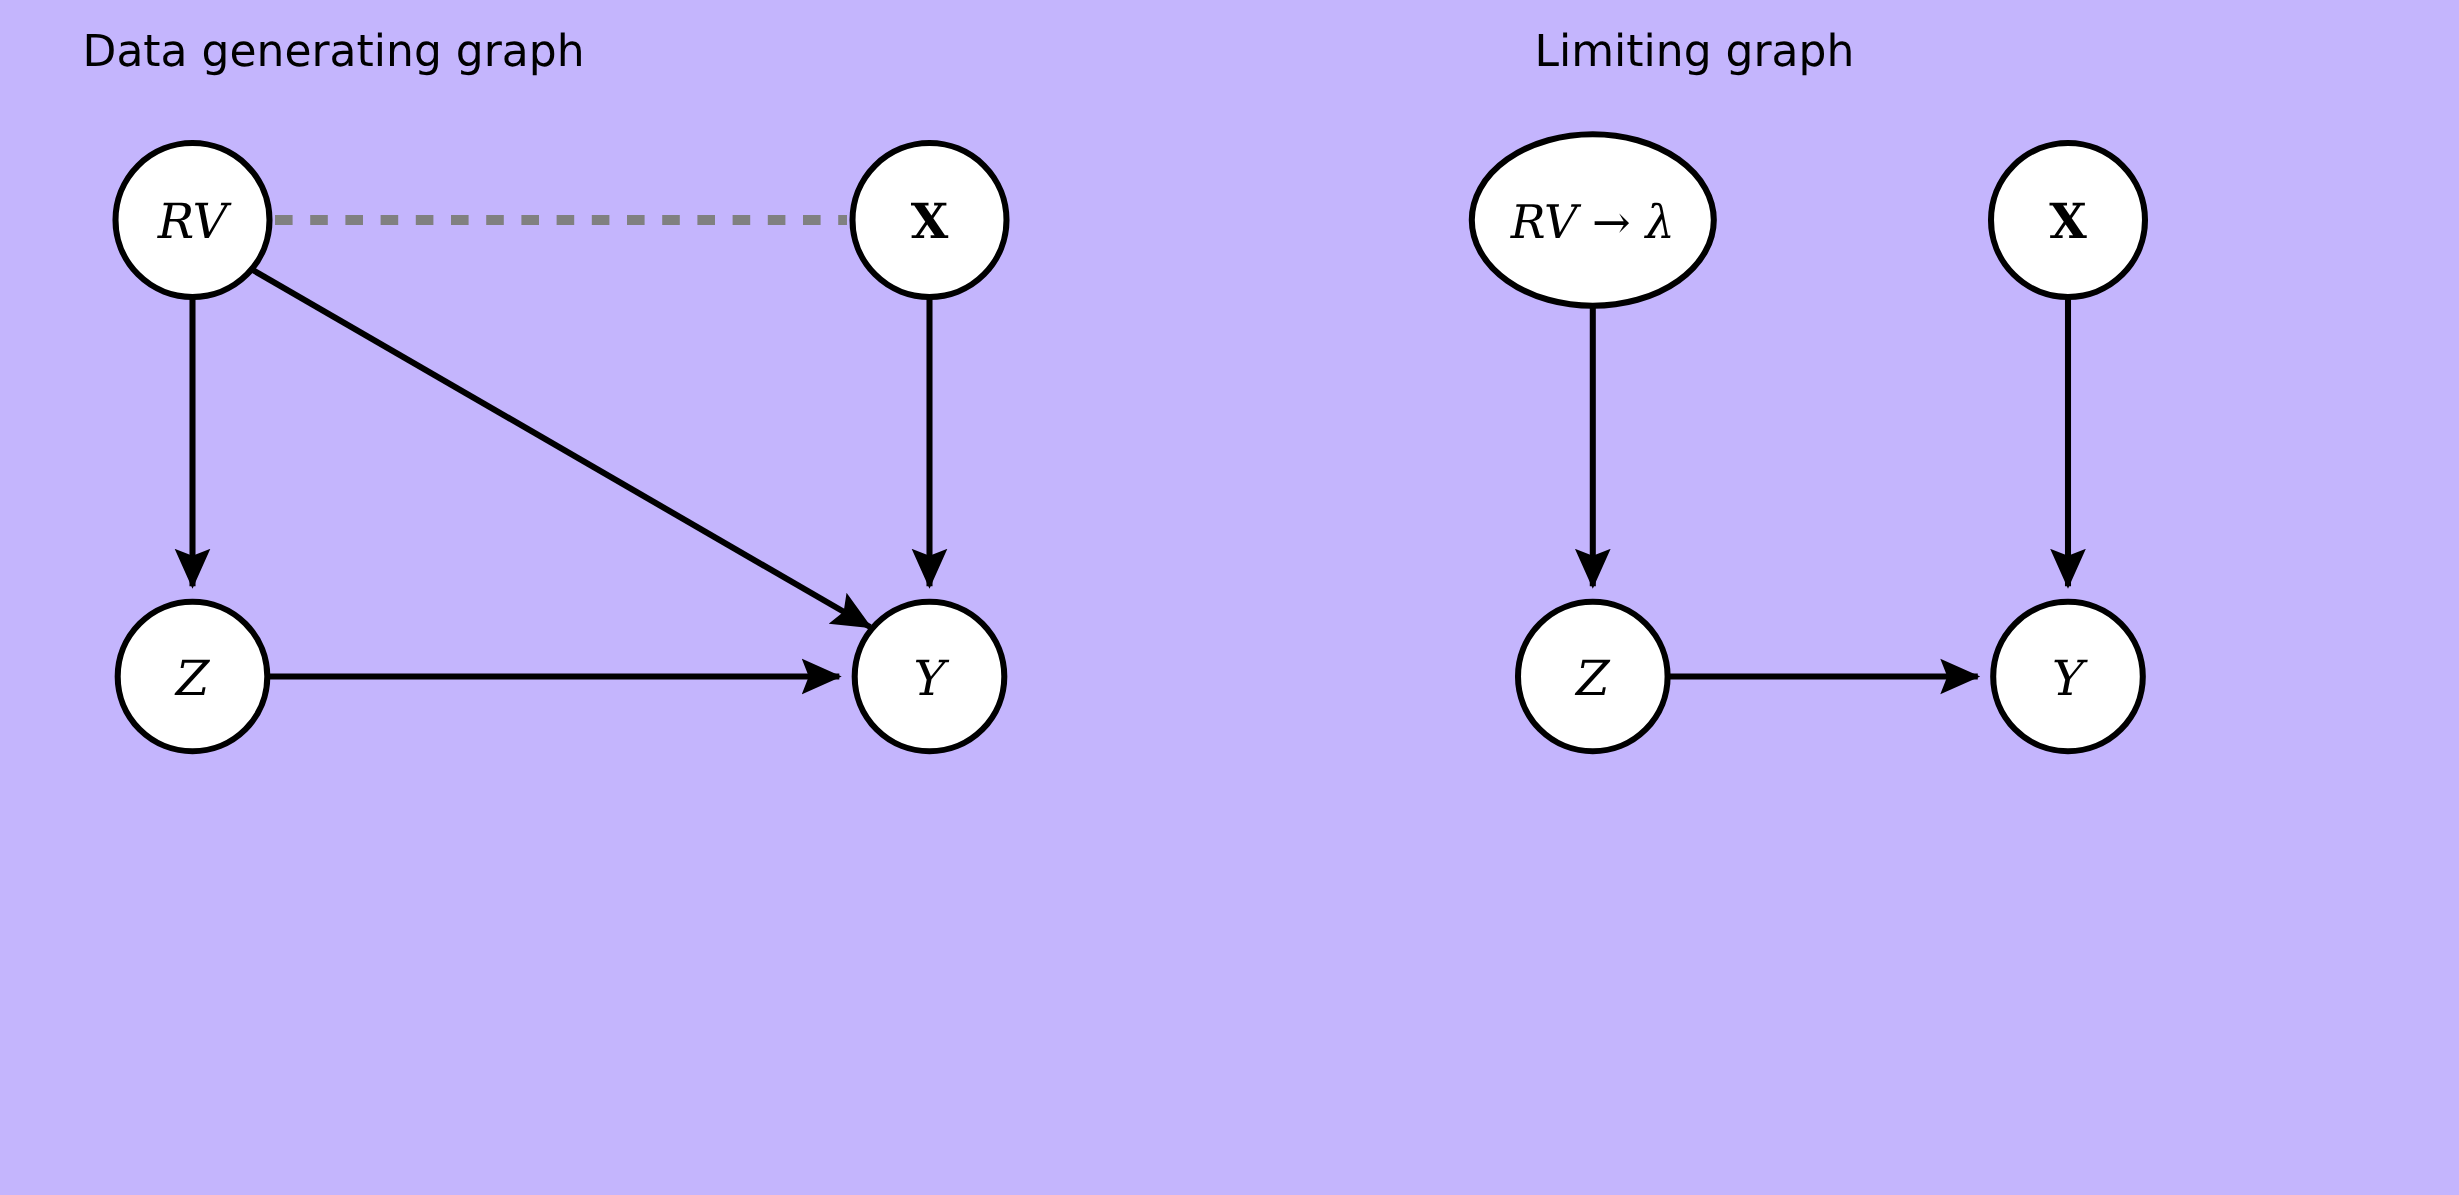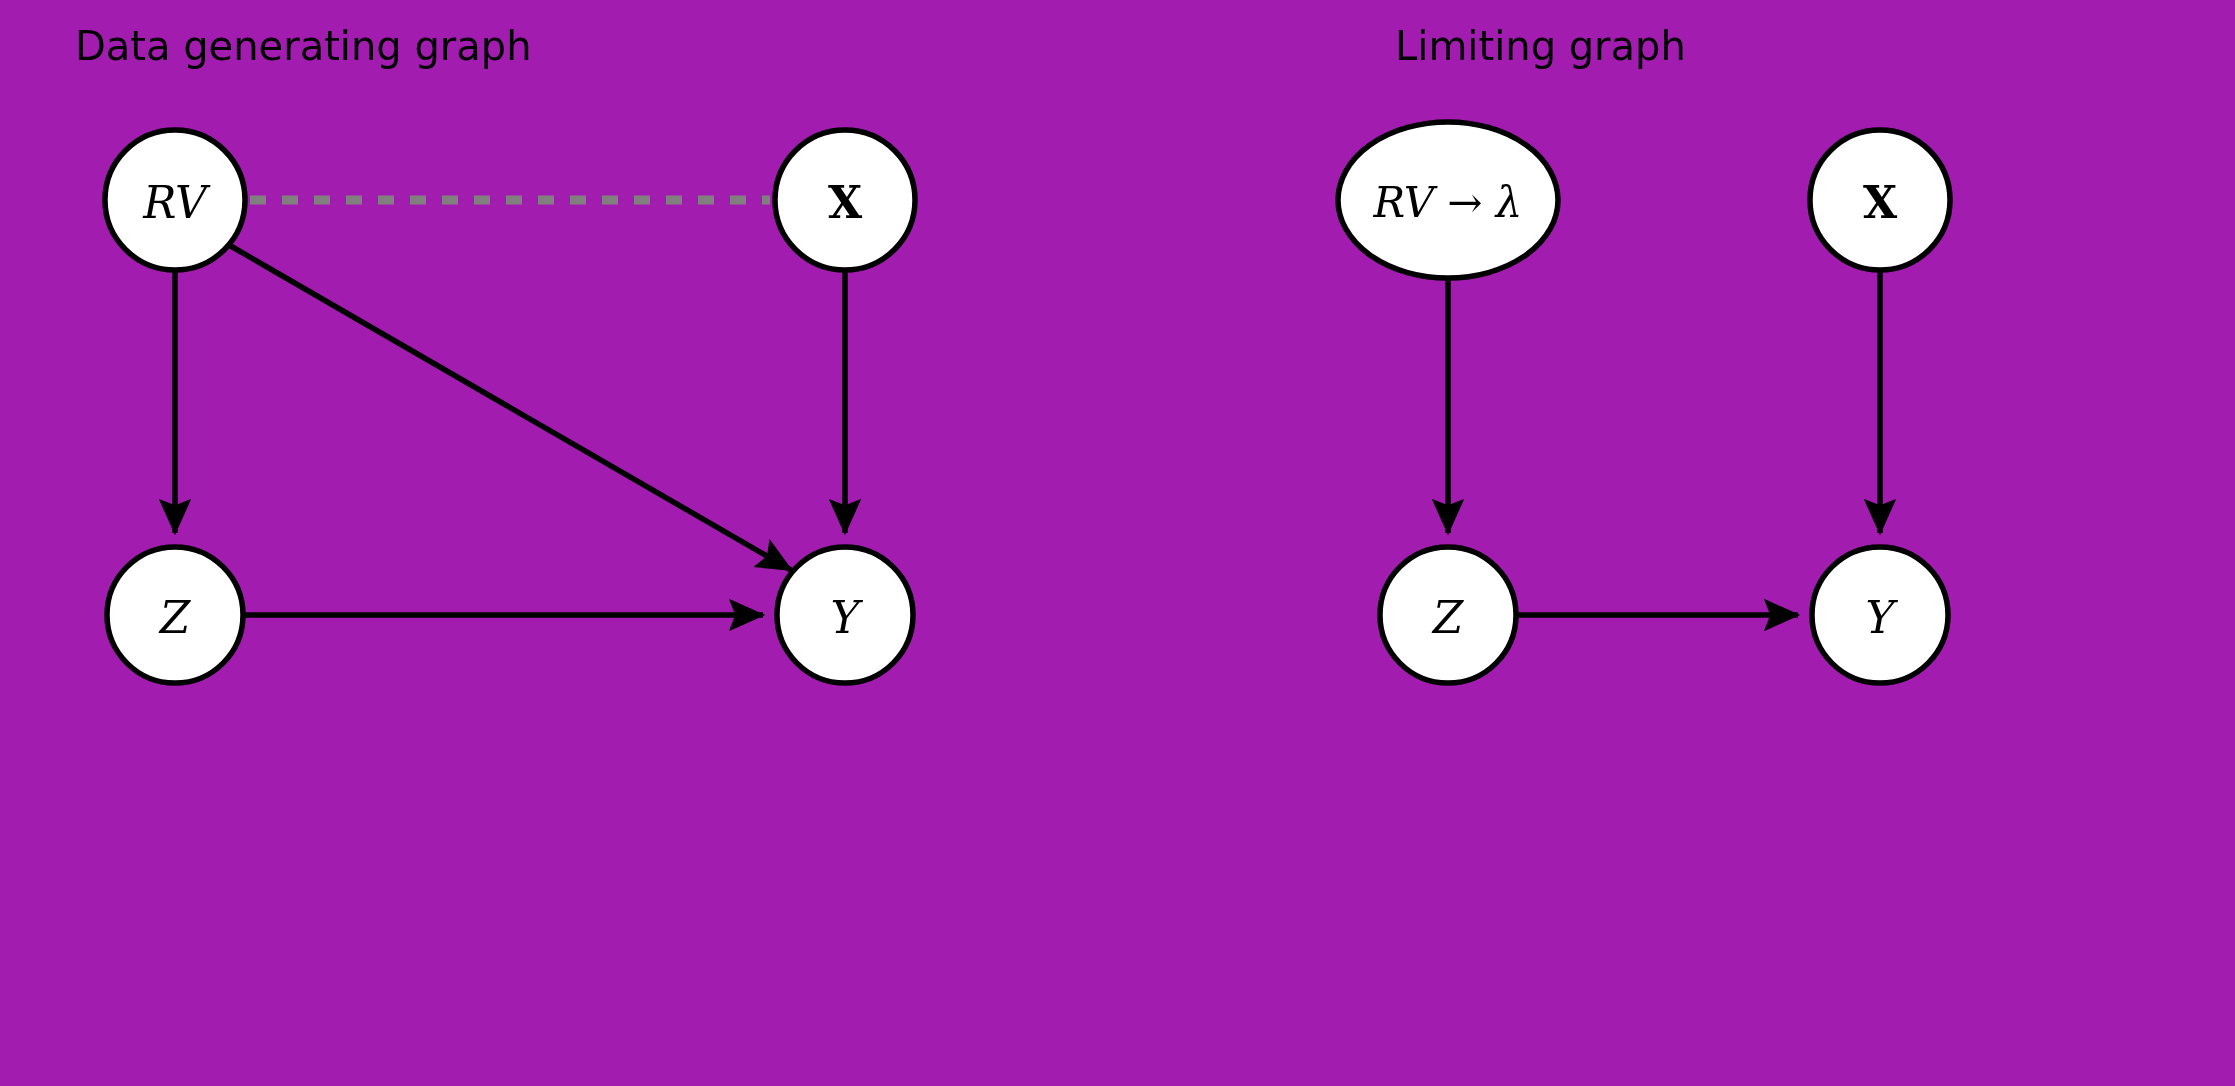--- a/index.html
+++ b/index.html
@@ -10,21 +10,21 @@
   body {
     width: 2235px;
     height: 1086px;
     font-family: "Liberation Sans", sans-serif;
     overflow: hidden;
   }
   #stage {
     position: relative;
     width: 2235px;
     height: 1086px;
-    background: #a21caf;
+    background: #c4b5fd;
   }
   #figure-svg {
     position: absolute;
     left: 0;
     top: 0;
     width: 2235px;
     height: 1086px;
     display: block;
   }
   .panel-title {

